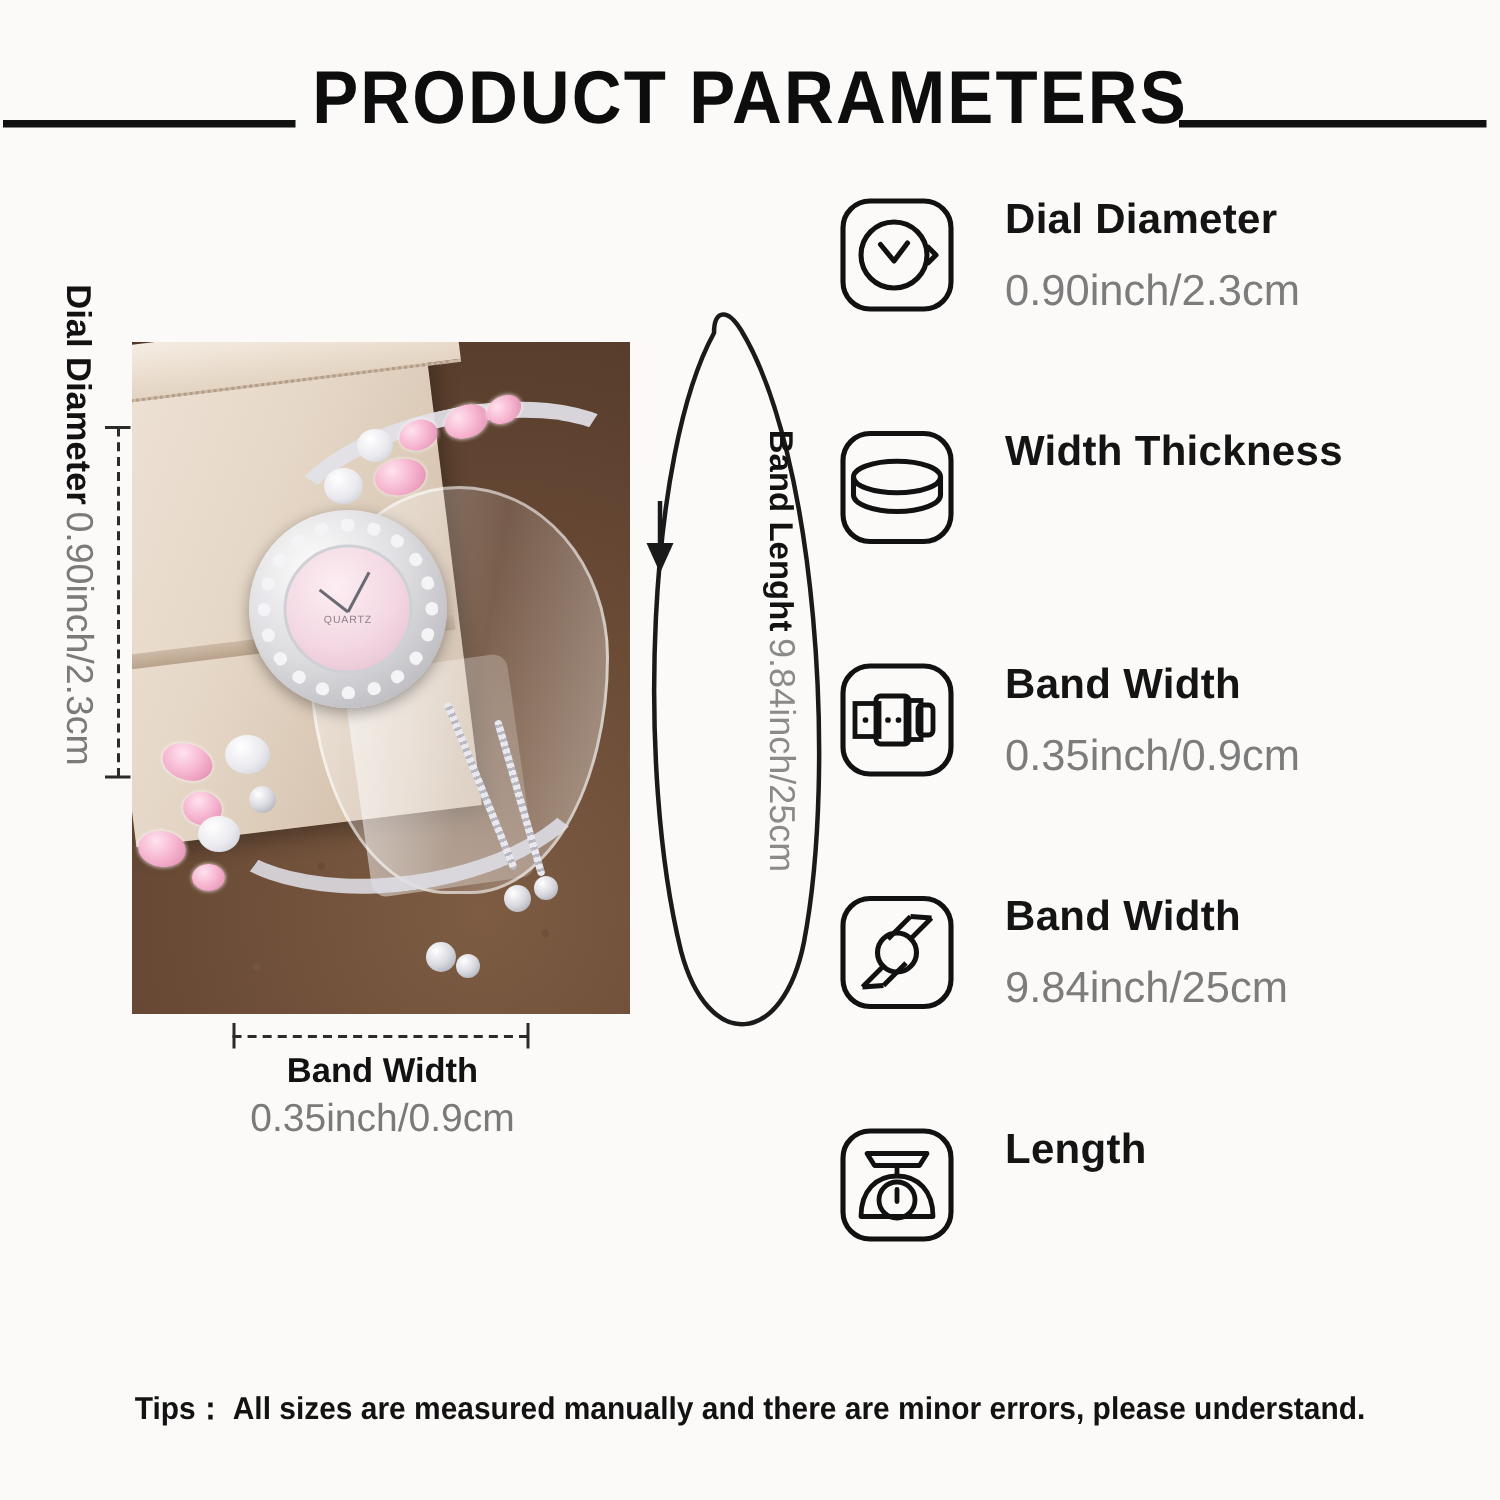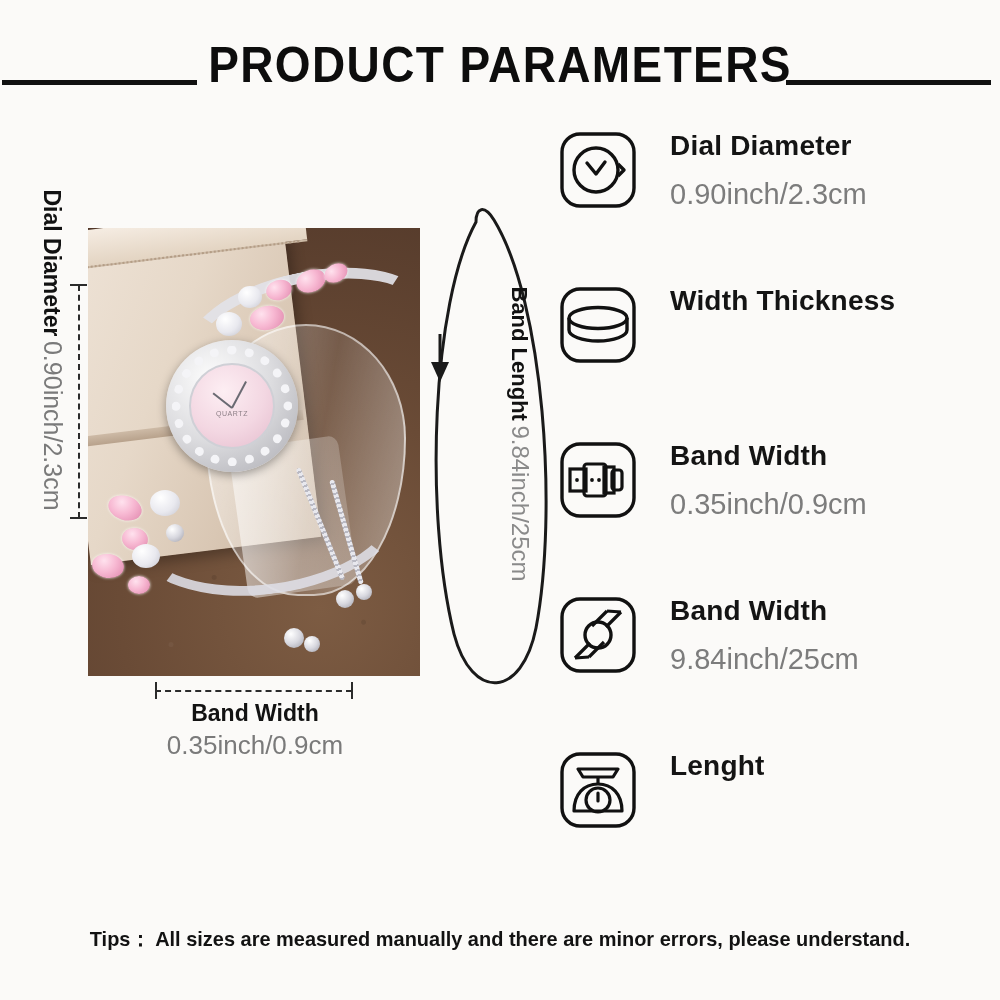--- a/index.html
+++ b/index.html
@@ -500,21 +500,21 @@
         <svg width="80" height="80" viewBox="0 0 80 80" fill="none" xmlns="http://www.w3.org/2000/svg">
           <rect x="4" y="4" width="72" height="72" rx="18" stroke="#111" stroke-width="3.4" fill="none"></rect>
           <path d="M20 19 L60 19 L55 27 L25 27 Z" stroke="#111" stroke-width="3.2" fill="none" stroke-linejoin="round"></path>
           <path d="M40 27 L40 34" stroke="#111" stroke-width="3.2"></path>
           <path d="M16 61 C16 44 26 34 40 34 C54 34 64 44 64 61 Z" stroke="#111" stroke-width="3.2" fill="none" stroke-linejoin="round"></path>
           <circle cx="40" cy="50" r="12" stroke="#111" stroke-width="3.2" fill="none"></circle>
           <path d="M40 43 L40 51" stroke="#111" stroke-width="3.2" stroke-linecap="round"></path>
         </svg>
       </div>
       <div class="spec-text">
-        <span class="spec-label">Lenght</span>
+        <span class="spec-label">Length</span>
       </div>
     </div>
 
   </div>
 
   <div id="footer">Tips： All sizes are measured manually and there are minor errors, please understand.</div>
 
 </div>
 
 </body></html>

